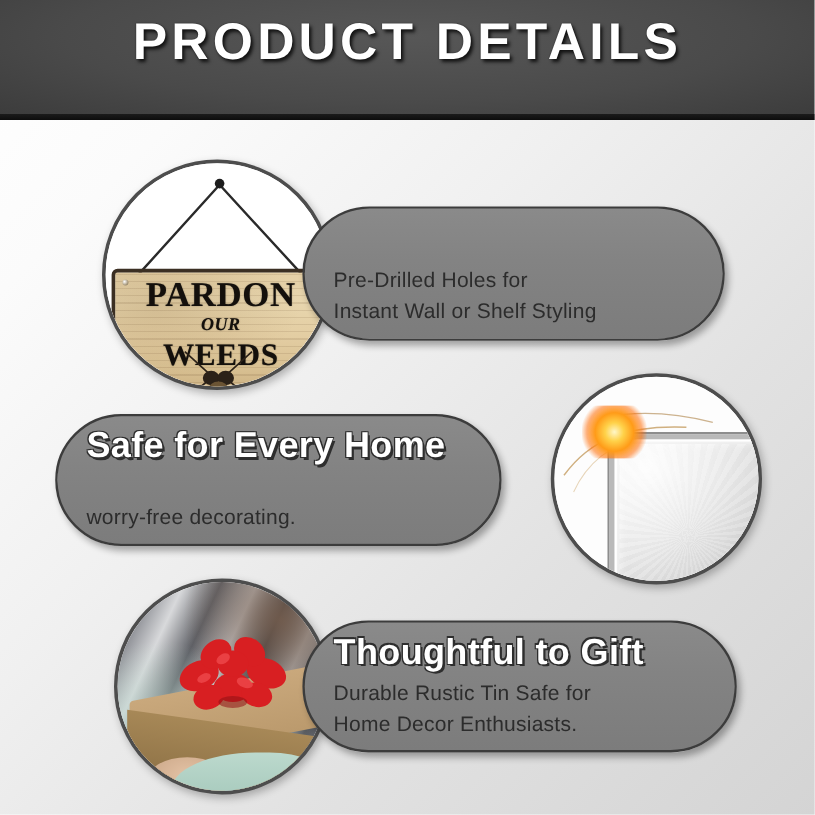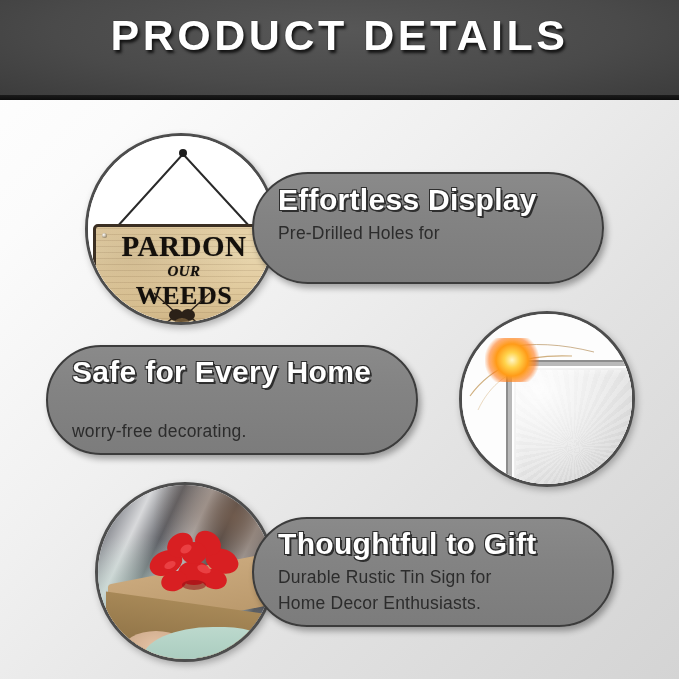--- a/index.html
+++ b/index.html
@@ -224,22 +224,22 @@
       <svg class="bug" viewBox="0 0 64 40">
         <path d="M4 2 L26 22 M60 2 L38 22 M14 34 L26 24 M50 34 L38 24" stroke="#2b2118" stroke-width="1.4" fill="none"></path>
         <ellipse cx="26" cy="24" rx="7" ry="6" fill="#2b2118"></ellipse>
         <ellipse cx="38" cy="24" rx="7" ry="6" fill="#2b2118"></ellipse>
         <ellipse cx="32" cy="33" rx="8" ry="6" fill="#6b5434"></ellipse>
       </svg>
     </div>
   </div>
 
   <div class="pill" id="pill1">
-    <div class="pill-title">Effortless Display</div>
     <div class="pill-line l1">Pre-Drilled Holes for</div>
+    <div class="pill-line l2">Instant Wall or Shelf Styling</div>
   </div>
 
   <div class="pill" id="pill2">
     <div class="pill-title">Safe for Every Home</div>
     <div class="pill-line l2">worry-free decorating.</div>
   </div>
 
   <div class="circ" id="circ2">
     <div class="circ-inner">
       <div class="metal-bg"></div>
@@ -281,17 +281,17 @@
           <ellipse cx="54" cy="56" rx="12" ry="5"></ellipse>
         </g>
       </svg>
       <div class="hand2"></div>
       <div class="sleeve"></div>
     </div>
   </div>
 
   <div class="pill" id="pill3">
     <div class="pill-title">Thoughtful to Gift</div>
-    <div class="pill-line l1">Durable Rustic Tin Sign for</div>
+    <div class="pill-line l1">Durable Rustic Tin Safe for</div>
     <div class="pill-line l2">Home Decor Enthusiasts.</div>
   </div>
 
 </div>
 
 </body></html>

